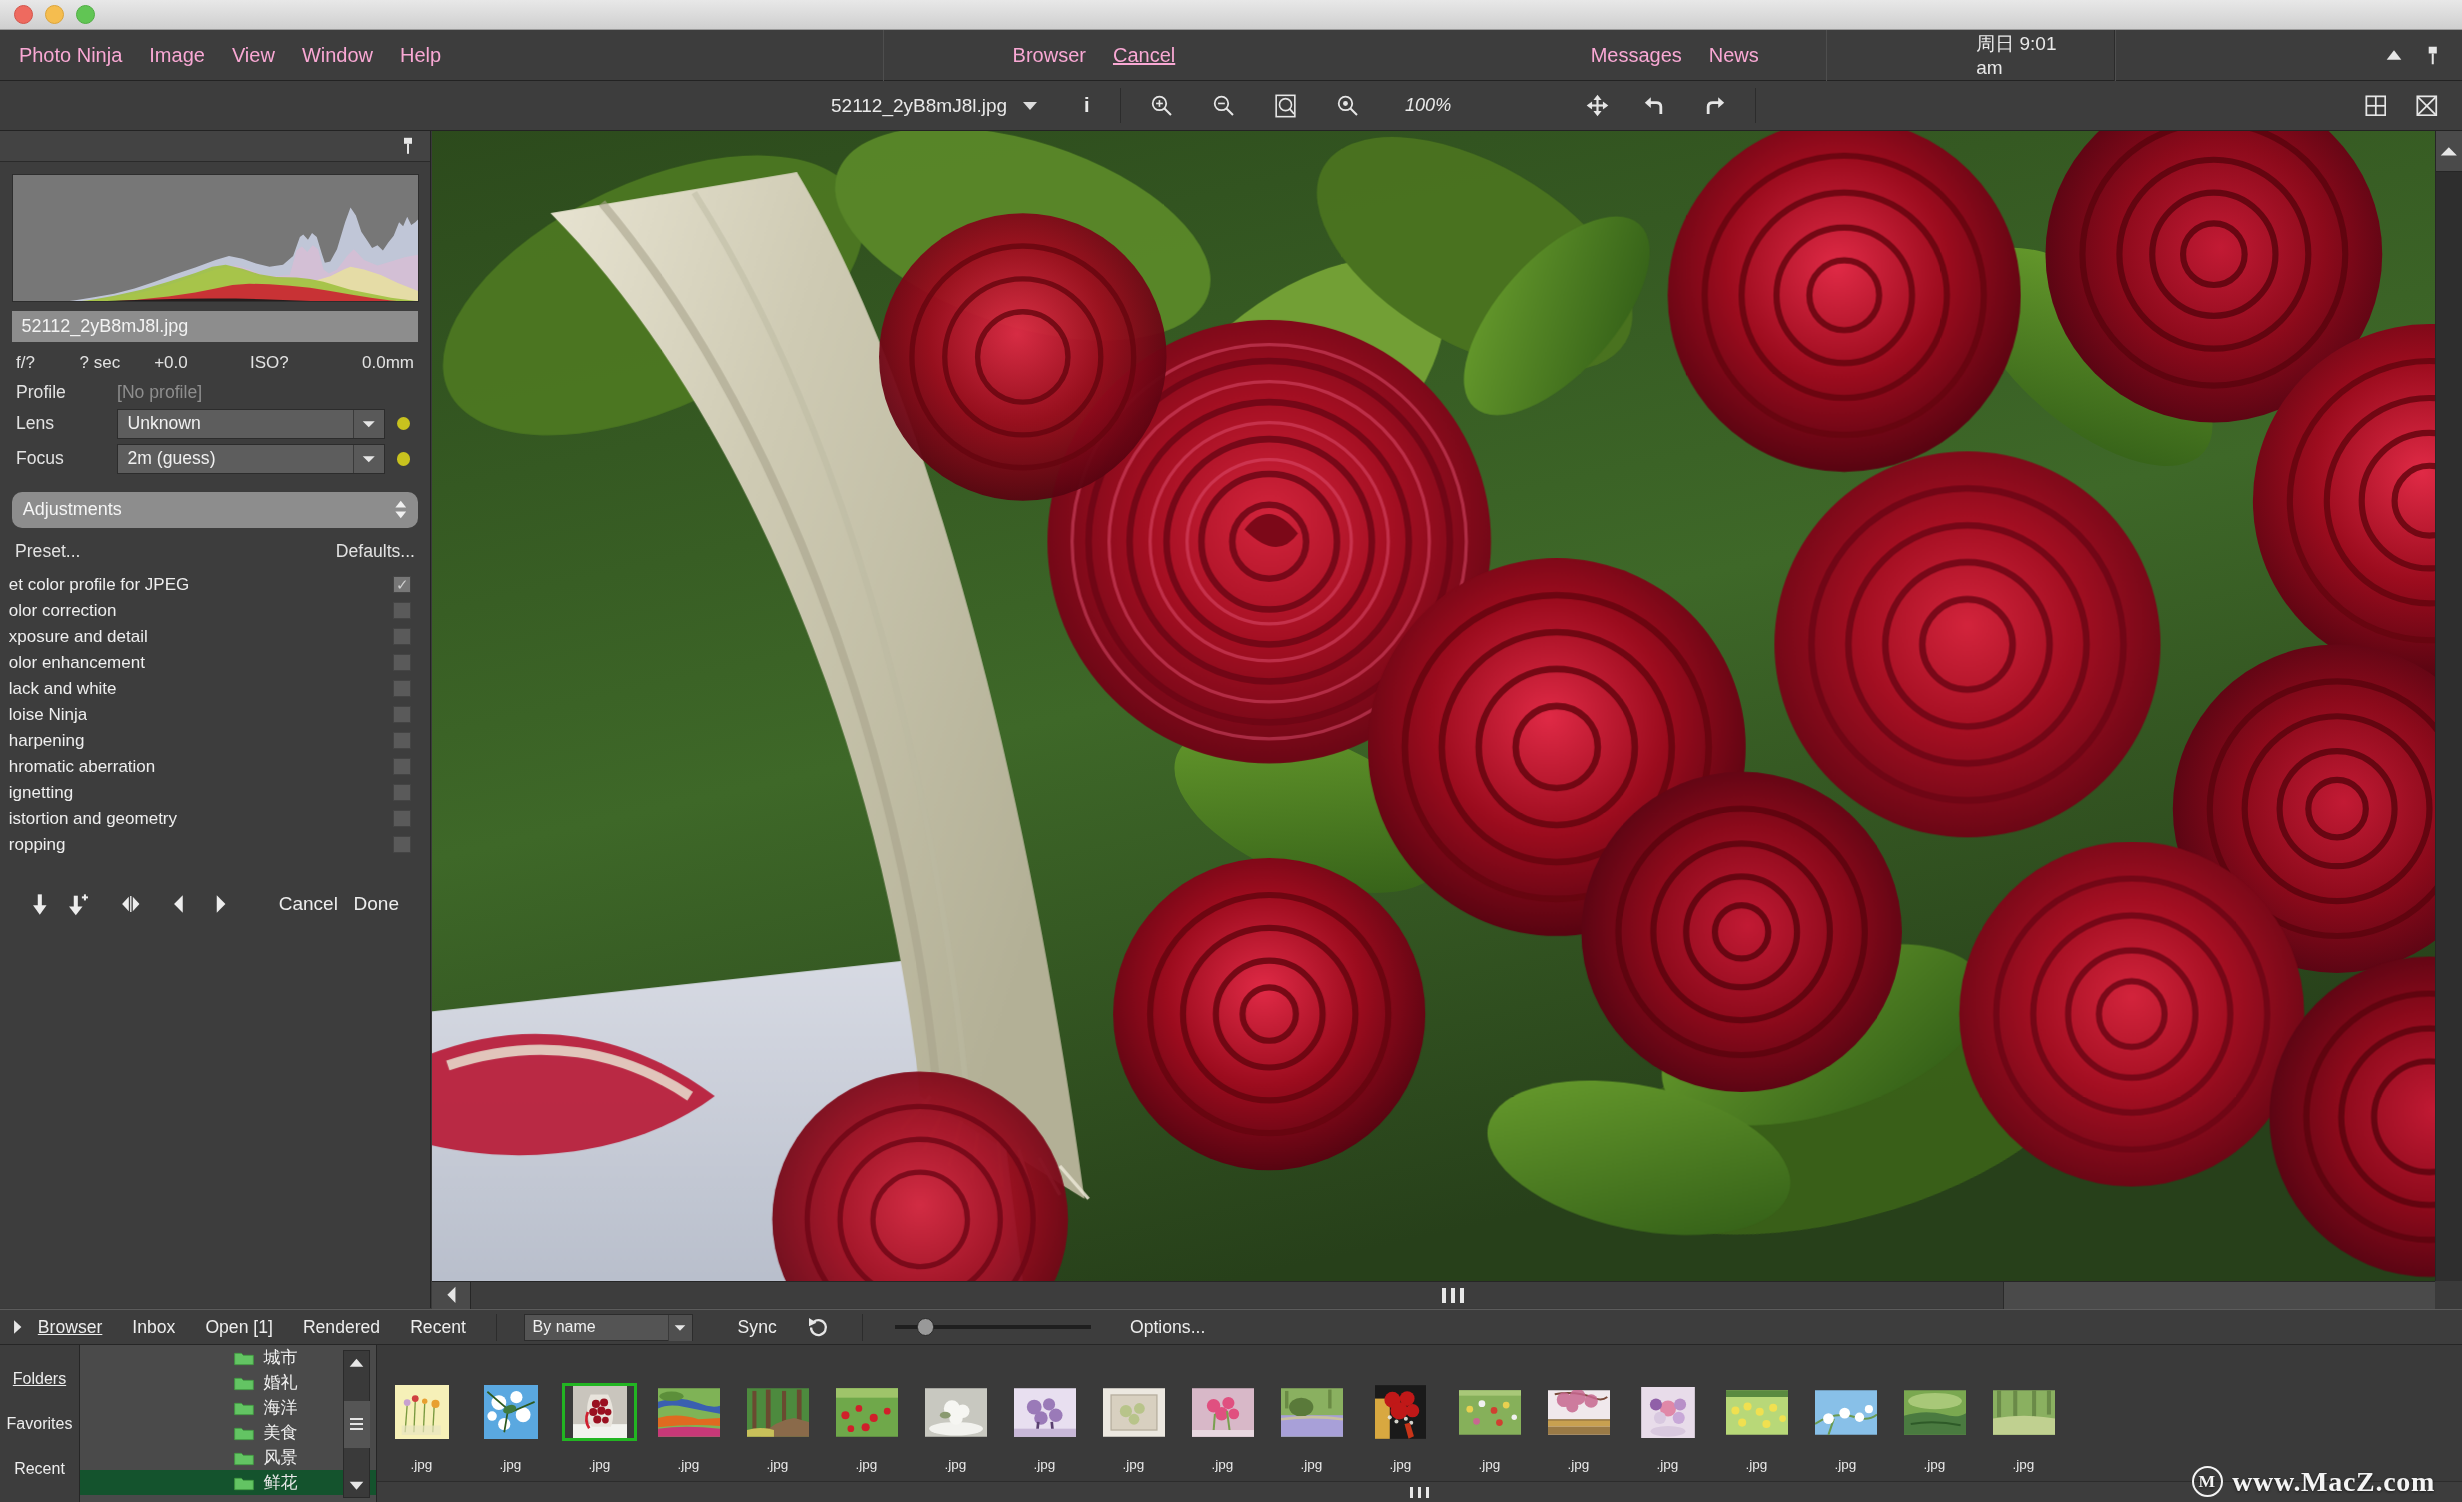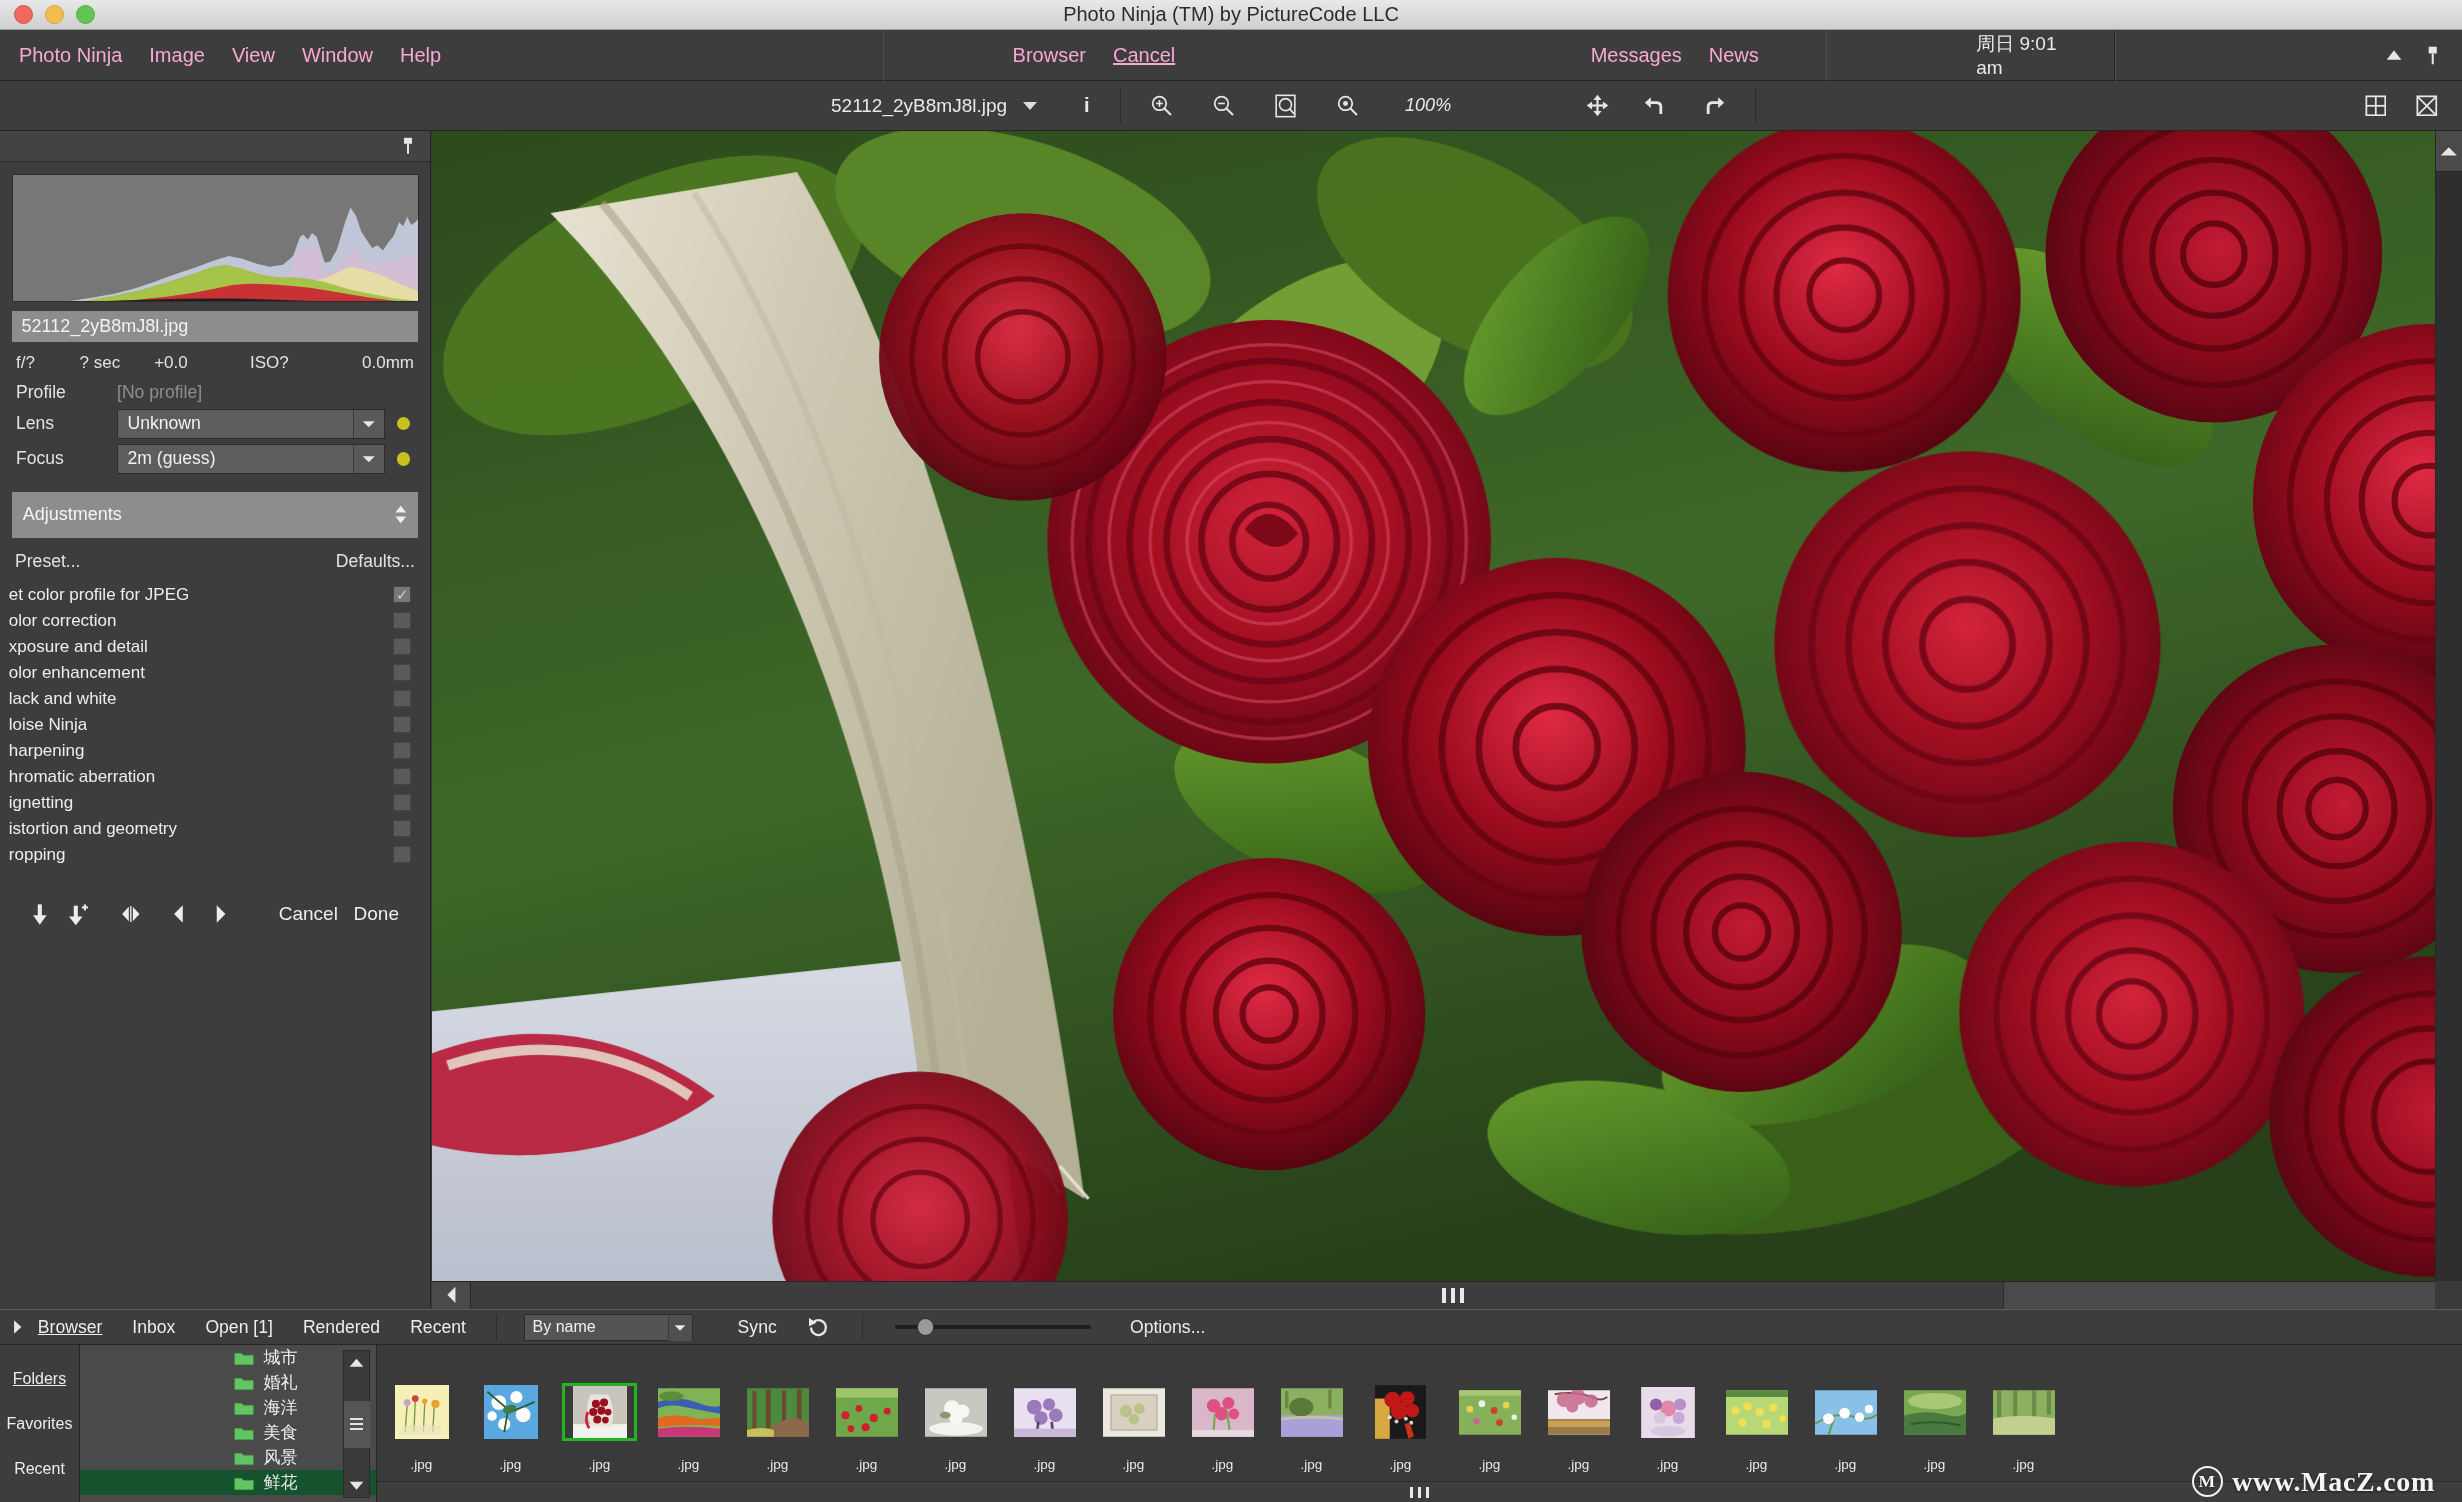--- a/index.html
+++ b/index.html
@@ -110,23 +110,23 @@
     position: absolute; right: 0; top: 0; width: 31px; height: 28px;
     background: #595959; border-left: 0.7px solid #3a3a3a;
     display: flex; align-items: center; justify-content: center;
   }
   .dot-led {
     width: 13.5px; height: 13.5px; border-radius: 50%;
     background: #c8c21e; margin-left: 12px; margin-right: 4px;
   }
 
   .adj-header {
-    margin: 15px 12px 0 12px; height: 46px; background: #8d8d8d;
+    margin: 15px 12px 0 12px; height: 36px; background: #8d8d8d;
     display: flex; align-items: center; justify-content: space-between;
-    padding: 0 10.8px; color: #f5f5f5; font-size: 18px;
+    padding: 0 10.8px; color: #f5f5f5; font-size: 18px; border-radius: 10px;
   }
   .preset-row {
     display: flex; justify-content: space-between; align-items: center;
     margin: 13.5px 15px 9.5px 15px; color: #e2e2e2; font-size: 17.6px;
   }
   .adj-list { margin: 0 0 0 0; }
   .adj-item {
     display: flex; align-items: center; justify-content: space-between;
     padding: 3.4px 19px 3.4px 0; height: 26px;
   }
@@ -290,21 +290,20 @@
 <body>
 
 <div id="app">
 
   <div class="titlebar">
     <div class="traffic">
       <div class="tl r"></div>
       <div class="tl y"></div>
       <div class="tl g"></div>
     </div>
-    <div class="title-text">Photo Ninja (TM) by PictureCode LLC</div>
   </div>
 
   <div class="menubar">
     <div class="menu-group">
       <div class="menu-item first">Photo Ninja</div>
       <div class="menu-item">Image</div>
       <div class="menu-item">View</div>
       <div class="menu-item">Window</div>
       <div class="menu-item">Help</div>
     </div>

